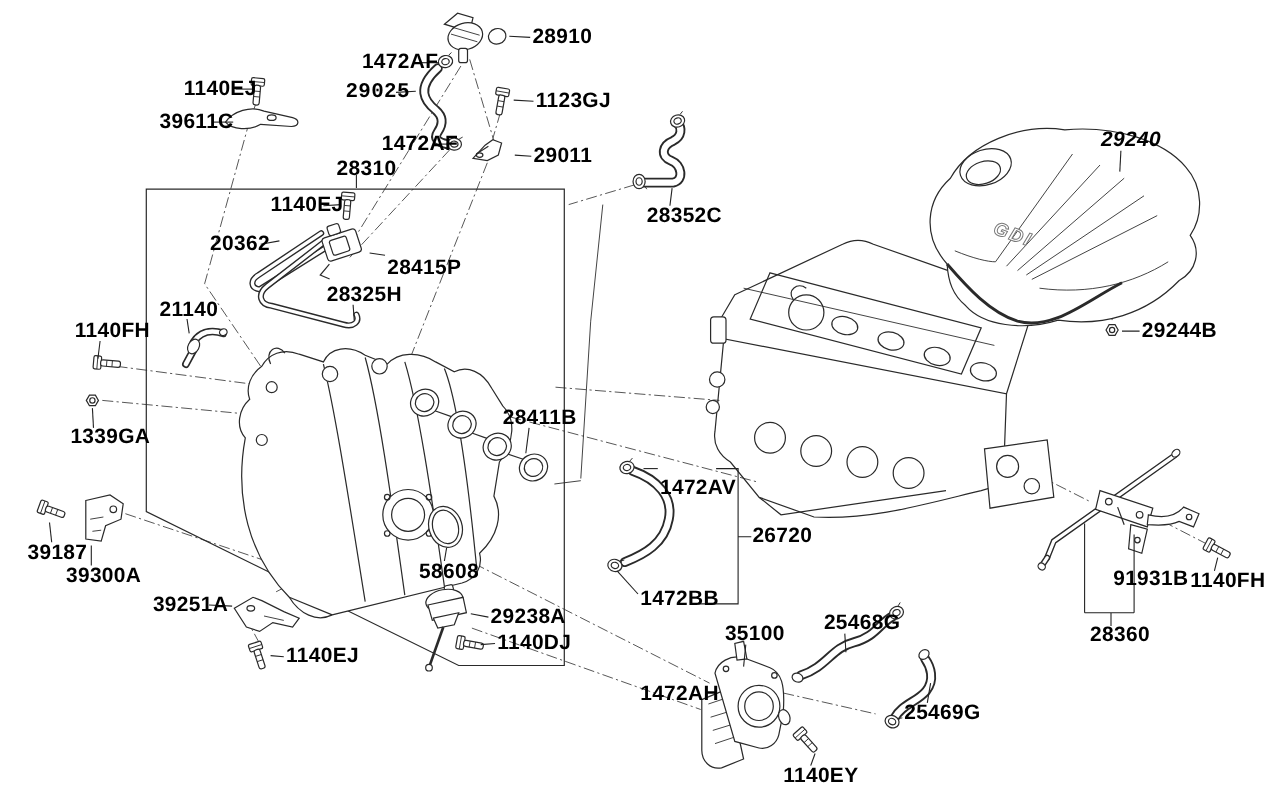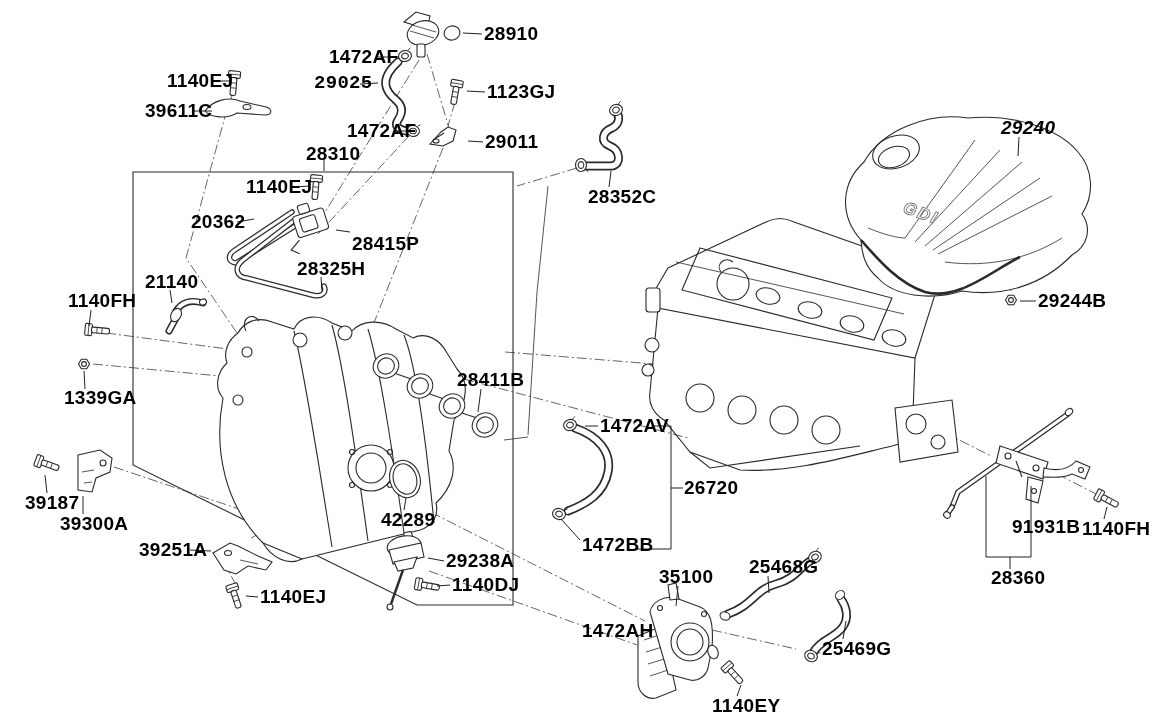--- a/index.html
+++ b/index.html
@@ -339,24 +339,24 @@
       <div class="part-label" style="left: 352px; top: 224px; margin-top: 12px;">28415P</div>
       <div class="part-label" style="left: 297px; top: 261px;">28325H</div>
       <div class="part-label" style="left: 145px; top: 274px;">21140</div>
       <div class="part-label" style="left: 68px; top: 293px;">1140FH</div>
       <div class="part-label" style="left: 64px; top: 390px;">1339GA</div>
       <div class="part-label" style="left: 25px; top: 495px;">39187</div>
       <div class="part-label" style="left: 60px; top: 516px;">39300A</div>
       <div class="part-label" style="left: 139px; top: 542px;">39251A</div>
       <div class="part-label" style="left: 260px; top: 589px;">1140EJ</div>
       <div class="part-label" style="left: 457px; top: 372px;">28411B</div>
-      <div class="part-label" style="left: 381px; top: 512px;">42289</div>
+      <div class="part-label" style="left: 381px; top: 512px;">58608</div>
       <div class="part-label" style="left: 446px; top: 553px;">29238A</div>
       <div class="part-label" style="left: 452px; top: 577px;">1140DJ</div>
-      <div class="part-label" style="left: 600px; top: 418px;">1472AV</div>
+      <div class="part-label" style="left: 600px; top: 436px;">1472AV</div>
       <div class="part-label" style="left: 684px; top: 480px;">26720</div>
       <div class="part-label" style="left: 582px; top: 537px;">1472BB</div>
       <div class="part-label" style="left: 582px; top: 584px; margin-top: 39px;">1472AH</div>
       <div class="part-label" style="left: 659px; top: 569px;">35100</div>
       <div class="part-label" style="left: 749px; top: 559px;">25468G</div>
       <div class="part-label" style="left: 822px; top: 641px;">25469G</div>
       <div class="part-label" style="left: 712px; top: 698px;">1140EY</div>
       <div class="part-label" style="left: 588px; top: 189px;">28352C</div>
       <div class="part-label" style="left: 1001px; top: 120px; font-style: italic;">29240</div>
       <div class="part-label" style="left: 1038px; top: 293px;">29244B</div>

